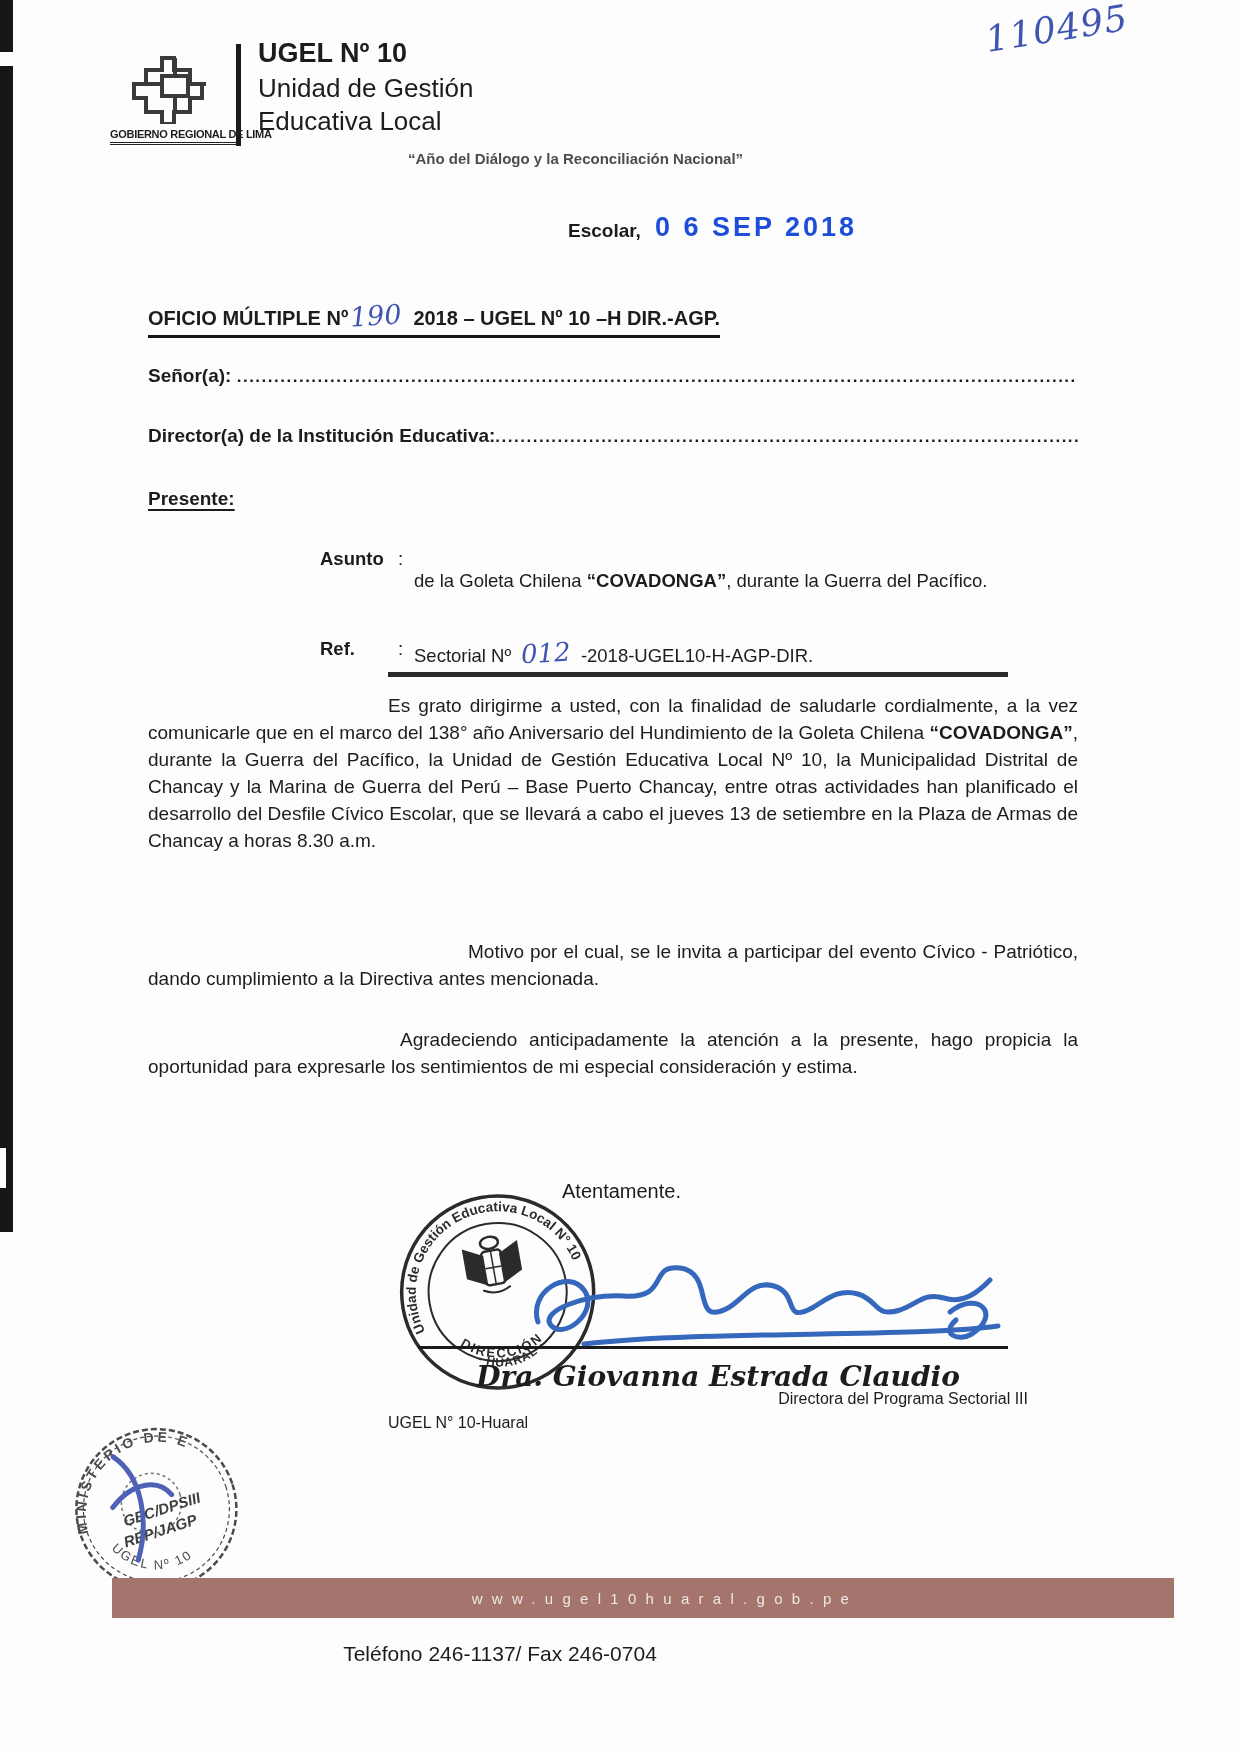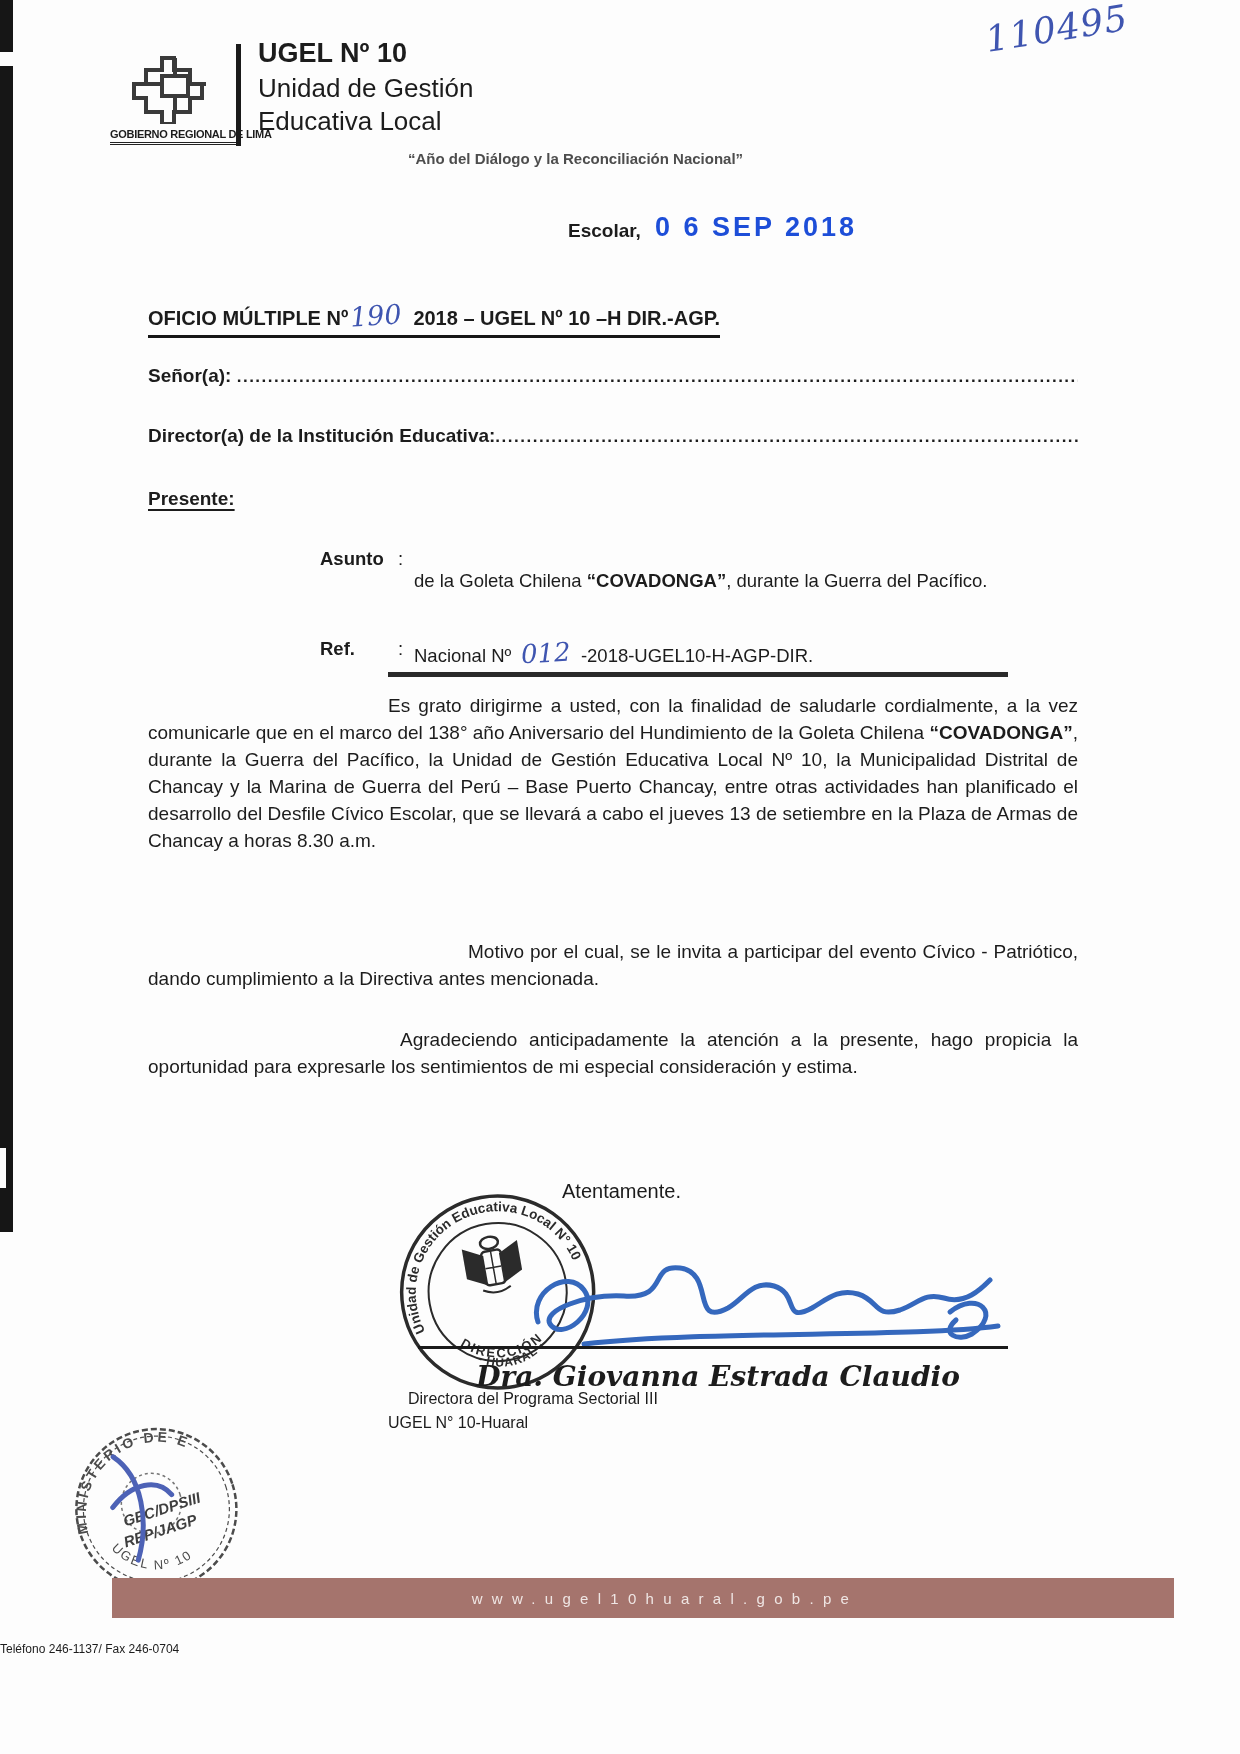--- a/index.html
+++ b/index.html
@@ -47,29 +47,29 @@
   .p2{top:938px;text-indent:320px;}
   .p3{top:1026px;text-indent:252px;}
   .b{font-weight:bold;}
   
   .closing{left:562px;top:1180px;font-size:20px;}
   .seal{left:398px;top:1192px;transform:rotate(-10deg);}
   .sig-svg{left:520px;top:1250px;}
   .sig-line{left:418px;top:1346px;width:590px;height:2.5px;background:#1a1a1a;}
   .sig-name{left:408px;top:1360px;width:620px;text-align:center;
             font-family:"DejaVu Serif",serif;font-style:italic;font-weight:bold;font-size:28px;}
-  .sig-title1{left:408px;top:1390px;width:620px;text-align:left;font-size:16px;}
+  .sig-title1{left:408px;top:1390px;width:620px;text-align:right;font-size:16px;}
   .sig-title2{left:388px;top:1414px;width:620px;font-size:16px;}
   
   .stamp{left:72px;top:1424px;transform:rotate(-18deg);opacity:.92;}
   
   .footer-bar{left:112px;top:1578px;width:1018px;height:40px;background:#a5746d;
               display:flex;align-items:center;justify-content:center;padding-left:44px;}
   .footer-url{color:#efe6e4;font-size:15px;letter-spacing:0.62em;}
-  .phone{left:0;top:1642px;width:1000px;text-align:left;font-size:12px;}
+  .phone{left:0;top:1642px;width:1000px;text-align:center;font-size:21px;}
 </style>
 </head>
 <body>
 
 <div class="page">
 
   <div class="abs scan-band"></div>
   <div class="abs scan-notch"></div>
   <div class="abs scan-notch2"></div>
 
@@ -116,21 +116,21 @@
     <span>
       <br>
       <span>de la Goleta Chilena </span><span class="b">“COVADONGA”</span><span>, durante la Guerra del Pacífico.</span>
     </span>
   </div>
 
   <div class="abs subject-row ref-row">
     <span class="lbl">Ref.</span>
     <span class="sep">:</span>
     <span>
-      <span>Nacional Nº</span><span class="hand hand-num">012</span><span>-2018-UGEL10-H-AGP-DIR.</span>
+      <span>Sectorial Nº</span><span class="hand hand-num">012</span><span>-2018-UGEL10-H-AGP-DIR.</span>
     </span>
   </div>
   <div class="abs thick-rule"></div>
 
   <div class="abs para p1">
     <span>Es grato dirigirme a usted, con la finalidad de saludarle cordialmente, a la vez comunicarle que en el marco  del 138° año Aniversario del Hundimiento de la Goleta Chilena </span><span class="b">“COVADONGA”</span><span>, durante la Guerra del Pacífico, la Unidad de Gestión Educativa Local Nº 10, la  Municipalidad Distrital de  Chancay y la Marina de Guerra del Perú – Base Puerto Chancay, entre otras actividades han planificado el desarrollo del Desfile Cívico Escolar,  que se llevará a cabo el jueves 13 de setiembre en la Plaza  de Armas de Chancay a horas 8.30 a.m.</span>
   </div>
   <div class="abs para p2">Motivo por el cual, se le invita a participar del evento Cívico - Patriótico, dando cumplimiento a la Directiva antes mencionada.</div>
   <div class="abs para p3">Agradeciendo anticipadamente la atención a la  presente, hago propicia la oportunidad para expresarle los sentimientos de mi especial consideración y estima.</div>
 

